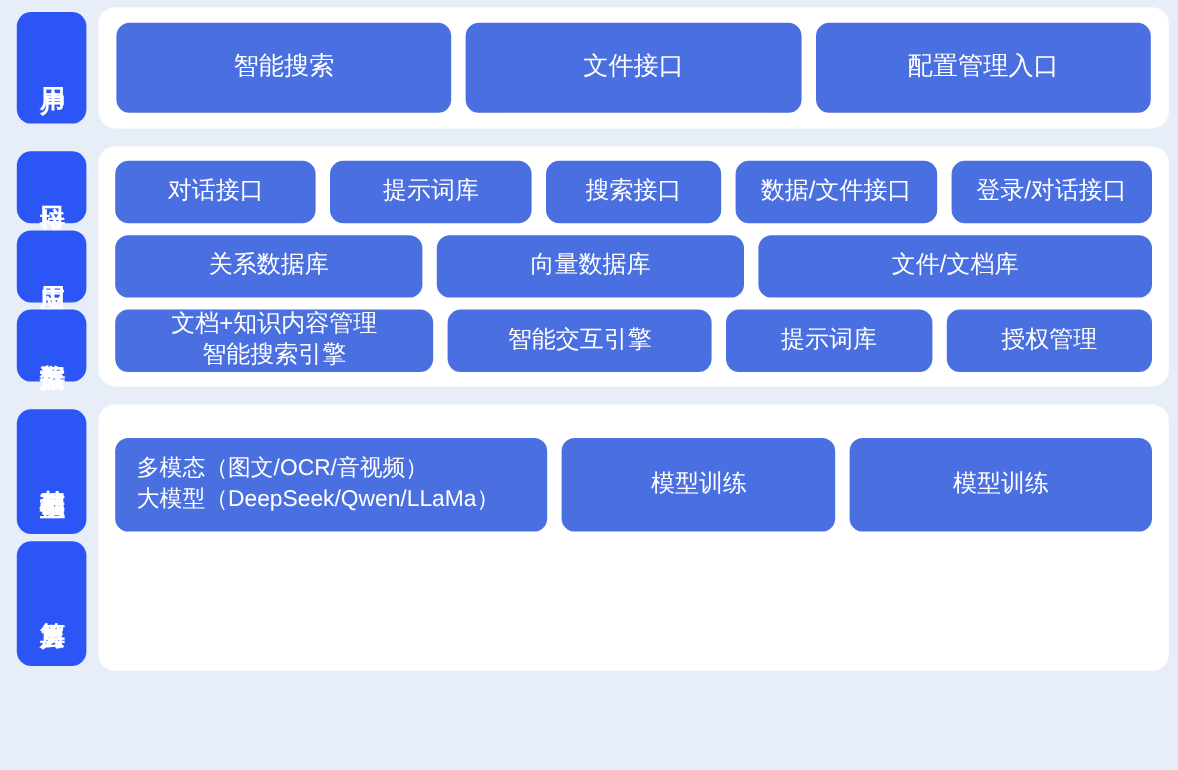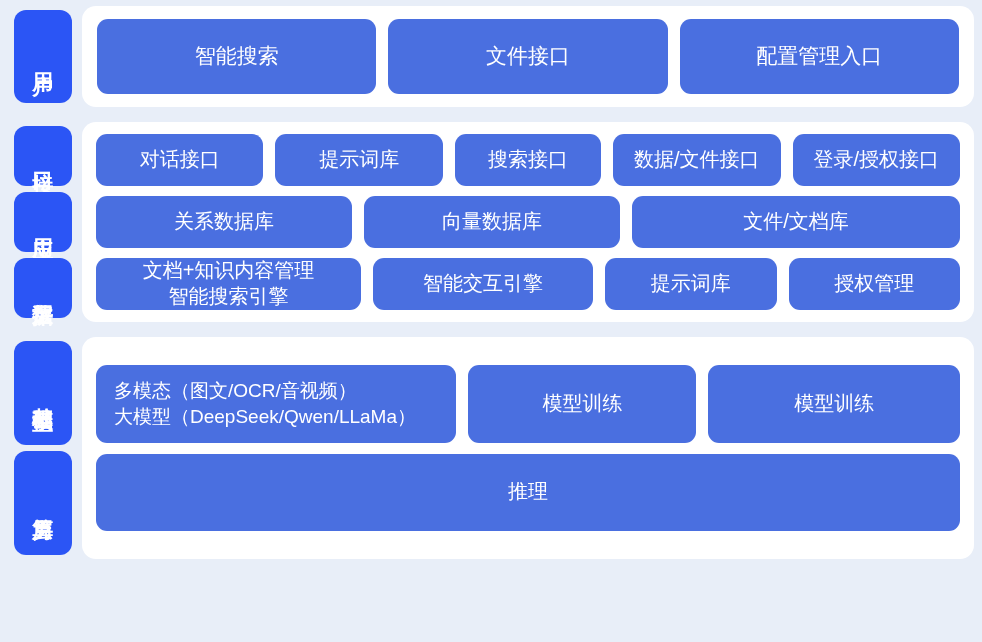--- a/index.html
+++ b/index.html
@@ -142,21 +142,21 @@
       <div class="tag">应用</div>
       <div class="tag">数据层</div>
     </div>
     <div class="card">
 
       <div class="row">
         <div class="box" style="flex:1 1 0">对话接口</div>
         <div class="box" style="flex:1 1 0">提示词库</div>
         <div class="box" style="flex:0.86 1 0">搜索接口</div>
         <div class="box" style="flex:1 1 0">数据/文件接口</div>
-        <div class="box" style="flex:1 1 0">登录/授权接口</div>
+        <div class="box" style="flex:1 1 0">登录/对话接口</div>
       </div>
 
       <div class="row">
         <div class="box" style="flex:1 1 0">关系数据库</div>
         <div class="box" style="flex:1 1 0">向量数据库</div>
         <div class="box" style="flex:1.3 1 0">文件/文档库</div>
       </div>
 
       <div class="row">
         <div class="box" style="flex:1.33 1 0">文档+知识内容管理
@@ -177,19 +177,18 @@
     <div class="card">
 
       <div class="row">
         <div class="box multi" style="flex:1.42 1 0">多模态（图文/OCR/音视频）
 大模型（DeepSeek/Qwen/LLaMa）</div>
         <div class="box" style="flex:0.9 1 0">模型训练</div>
         <div class="box" style="flex:1 1 0">模型训练</div>
       </div>
 
       <div class="row">
-        <div class="box" style="flex:1.27 1 0">推理</div>
       </div>
 
     </div>
   </div>
 
 </div>
 
 </body></html>

